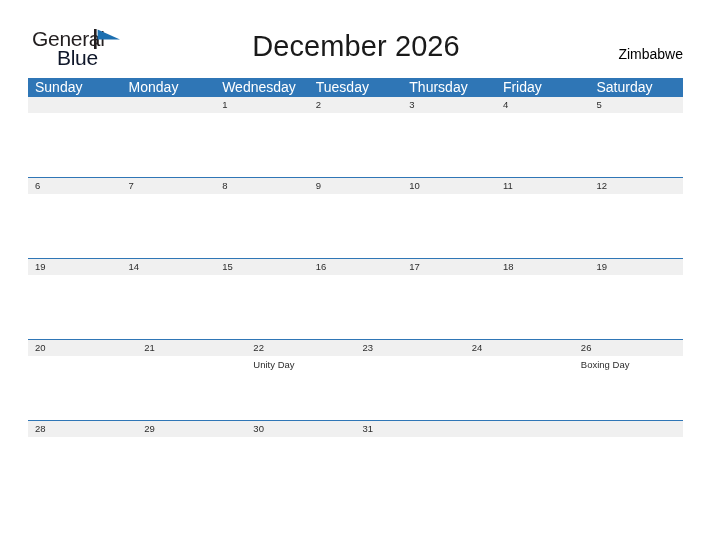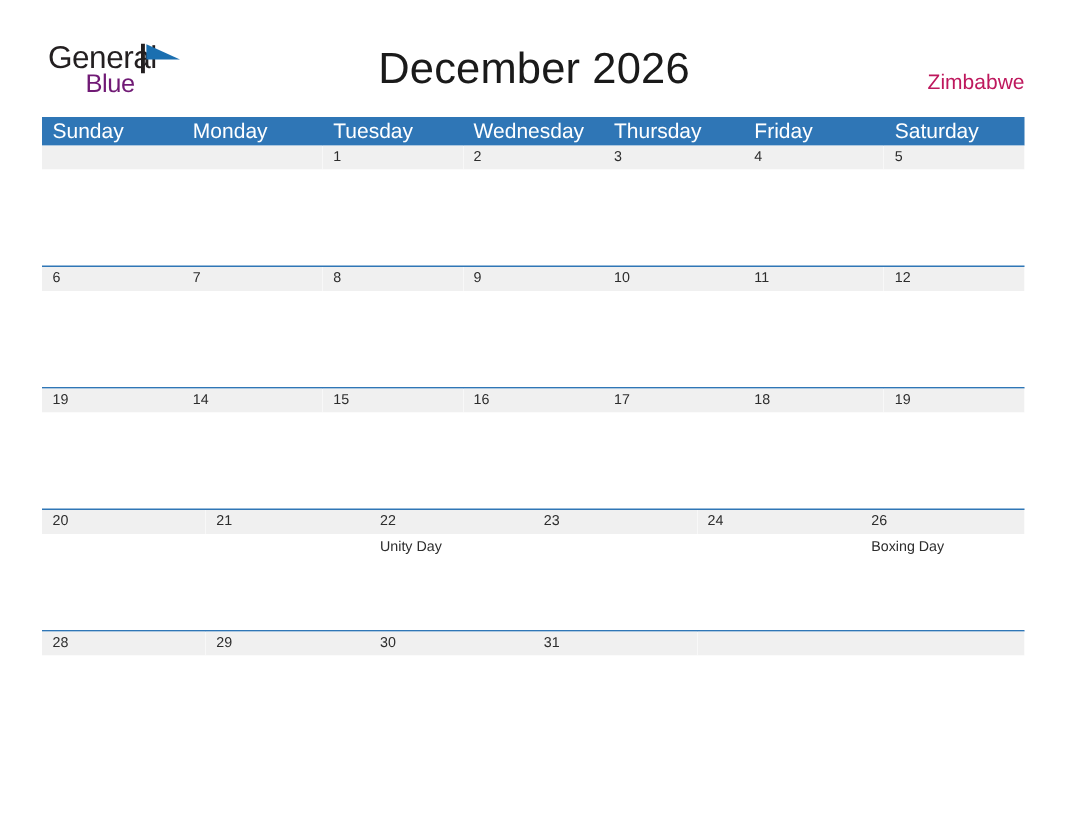--- a/index.html
+++ b/index.html
@@ -46,23 +46,23 @@
     top: 0;
     font-size: 21px;
     letter-spacing: -0.3px;
     color: #231f20;
     font-family: "Liberation Sans", sans-serif;
   }
   .logo-blue {
     position: absolute;
     left: 25px;
     top: 19px;
-    font-size: 17px;
+    font-size: 21px;
     letter-spacing: -0.3px;
-    color: #701a75;
+    color: #0f172a;
     font-family: "Liberation Sans", sans-serif;
   }
   .logo-flag {
     position: absolute;
     left: 62px;
     top: 1px;
     width: 28px;
     height: 20px;
   }
 
@@ -76,21 +76,21 @@
     font-weight: normal;
     color: #1a1a1a;
     letter-spacing: 0.1px;
   }
 
   .country {
     position: absolute;
     right: 29px;
     top: 46px;
     font-size: 14px;
-    color: #be185d;
+    color: #000000;
   }
 
   
   .calendar {
     position: absolute;
     left: 28px;
     top: 78px;
     width: 655px;
   }
 
@@ -172,22 +172,22 @@
 
     <div class="country">Zimbabwe</div>
 
   </div>
 
   <div class="calendar">
 
     <div class="dow-row">
       <div class="dow">Sunday</div>
       <div class="dow">Monday</div>
+      <div class="dow">Wednesday</div>
       <div class="dow">Tuesday</div>
-      <div class="dow">Wednesday</div>
       <div class="dow">Thursday</div>
       <div class="dow">Friday</div>
       <div class="dow">Saturday</div>
     </div>
 
     <div class="week-row">
       <div class="day-cell">
           <div class="day-band"></div>
           <div class="day-body">
             <div class="event"></div>

